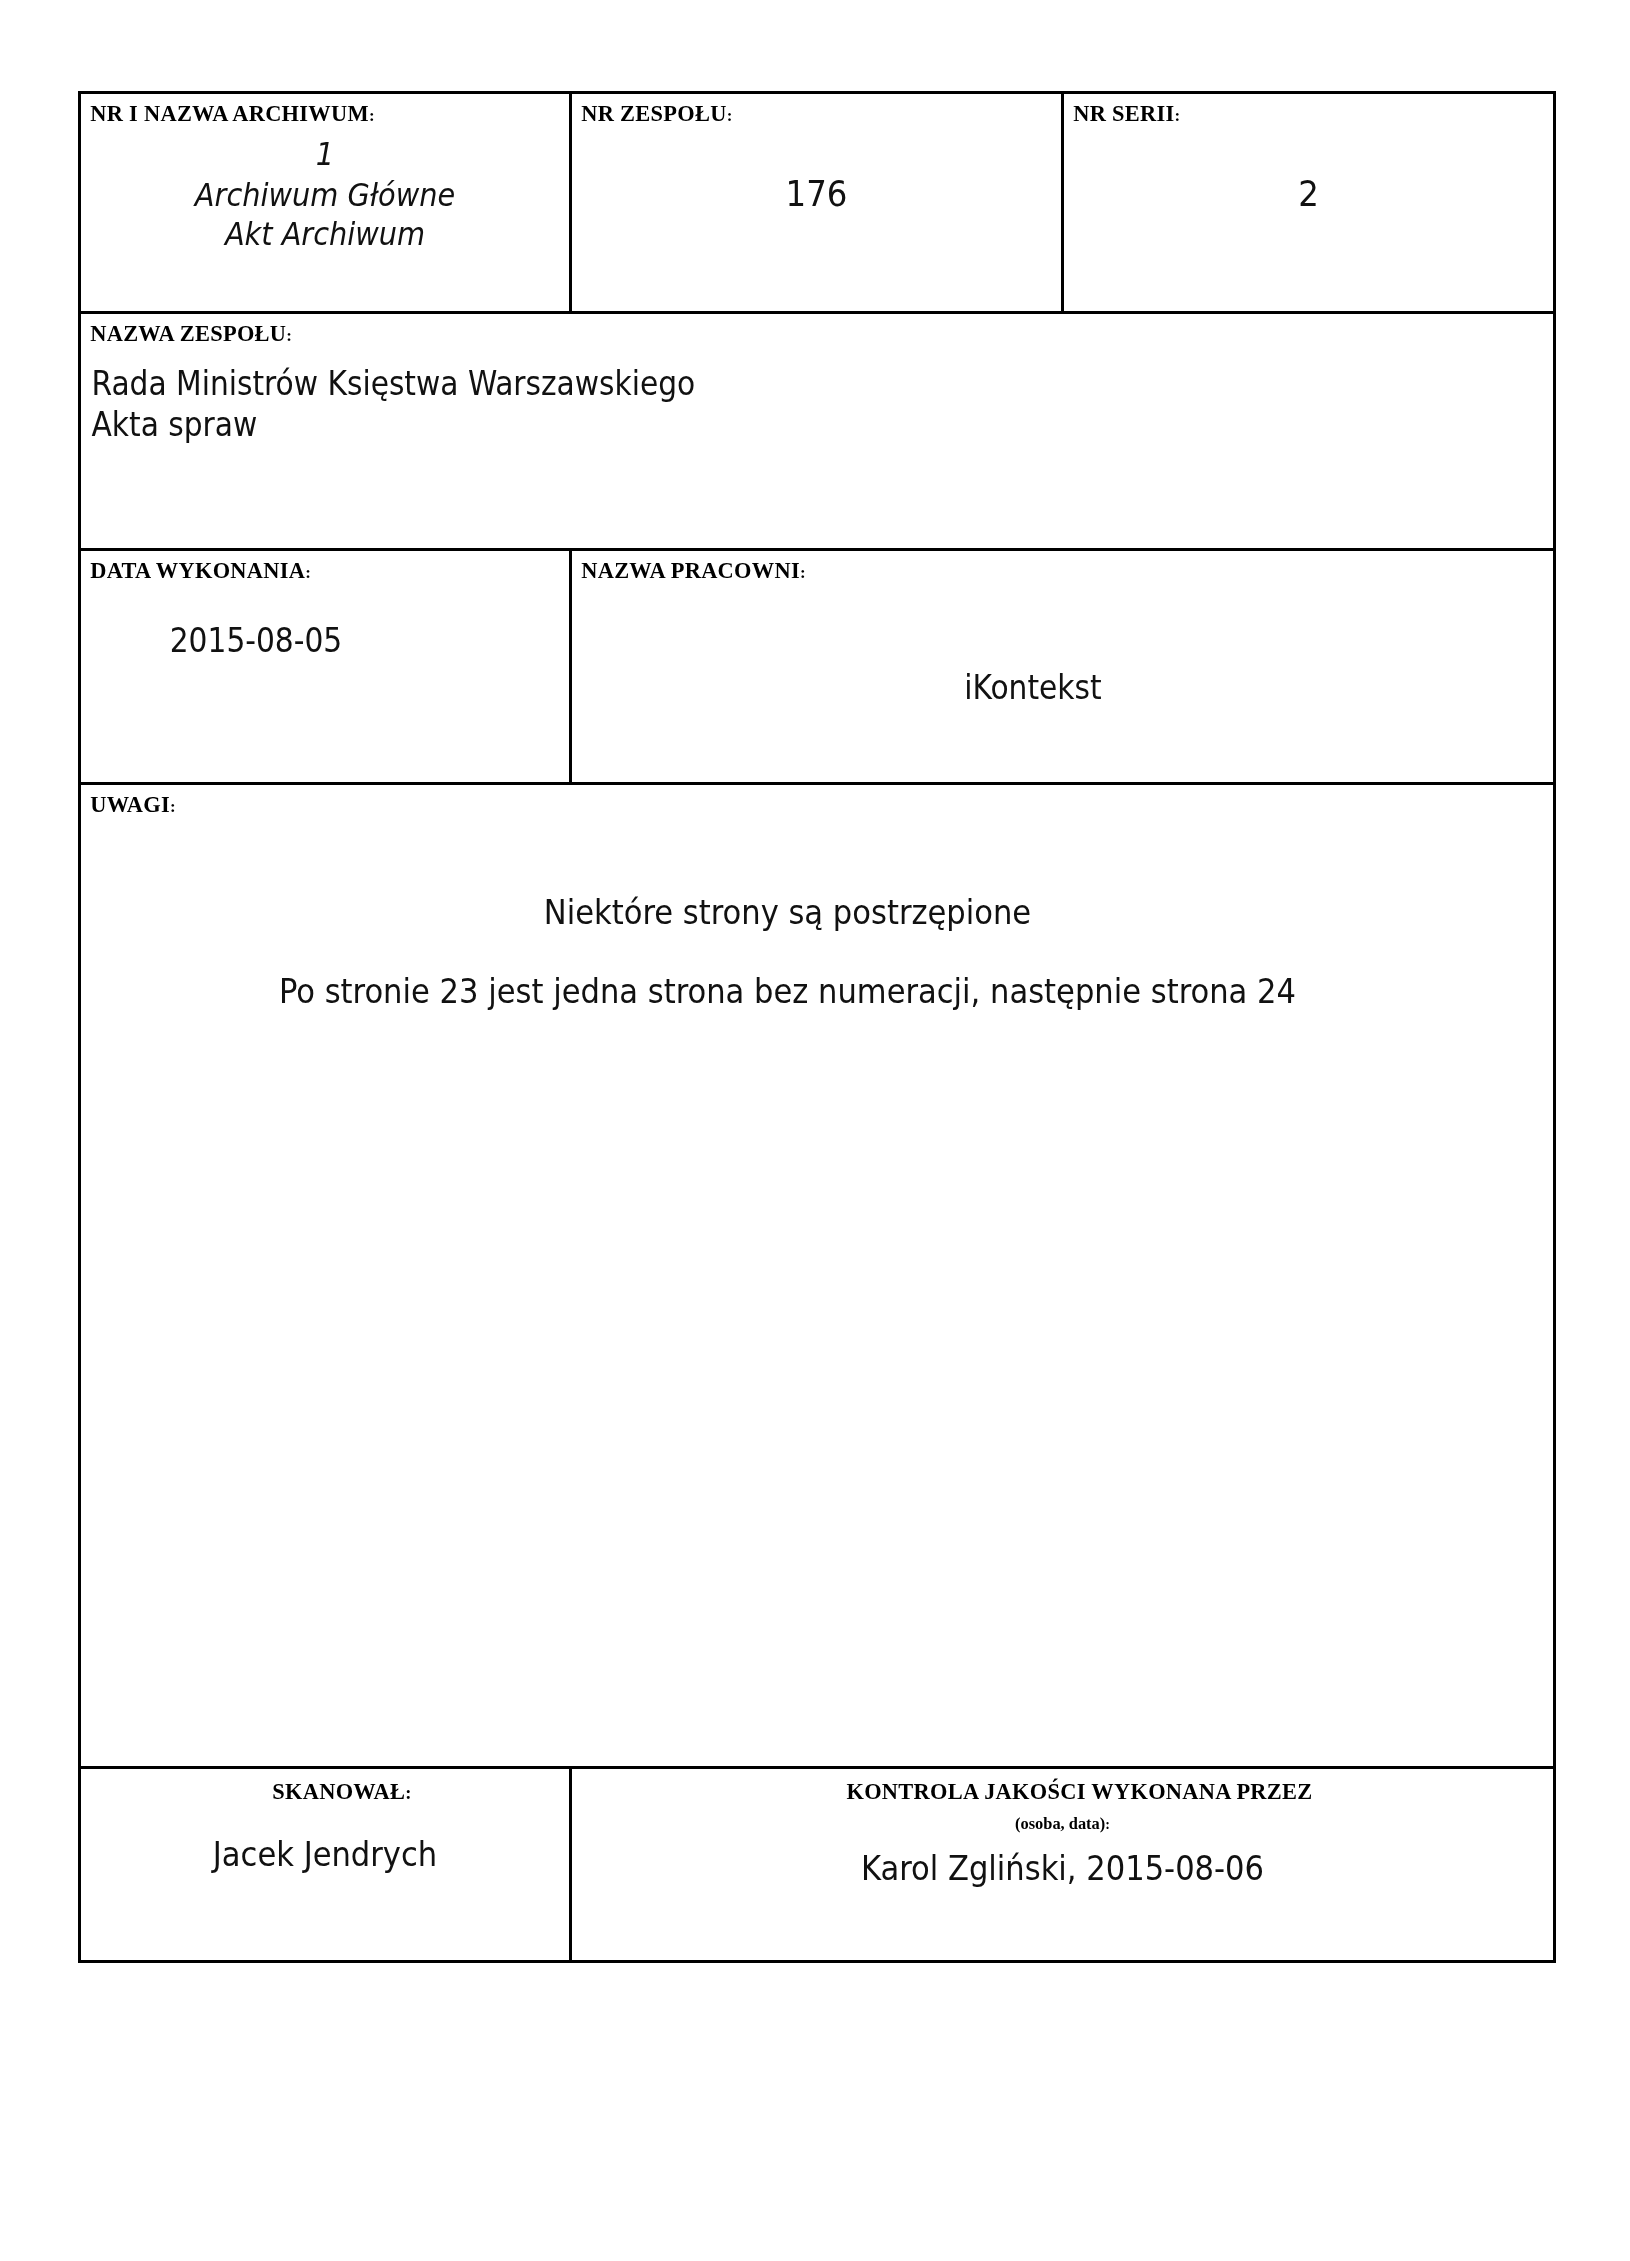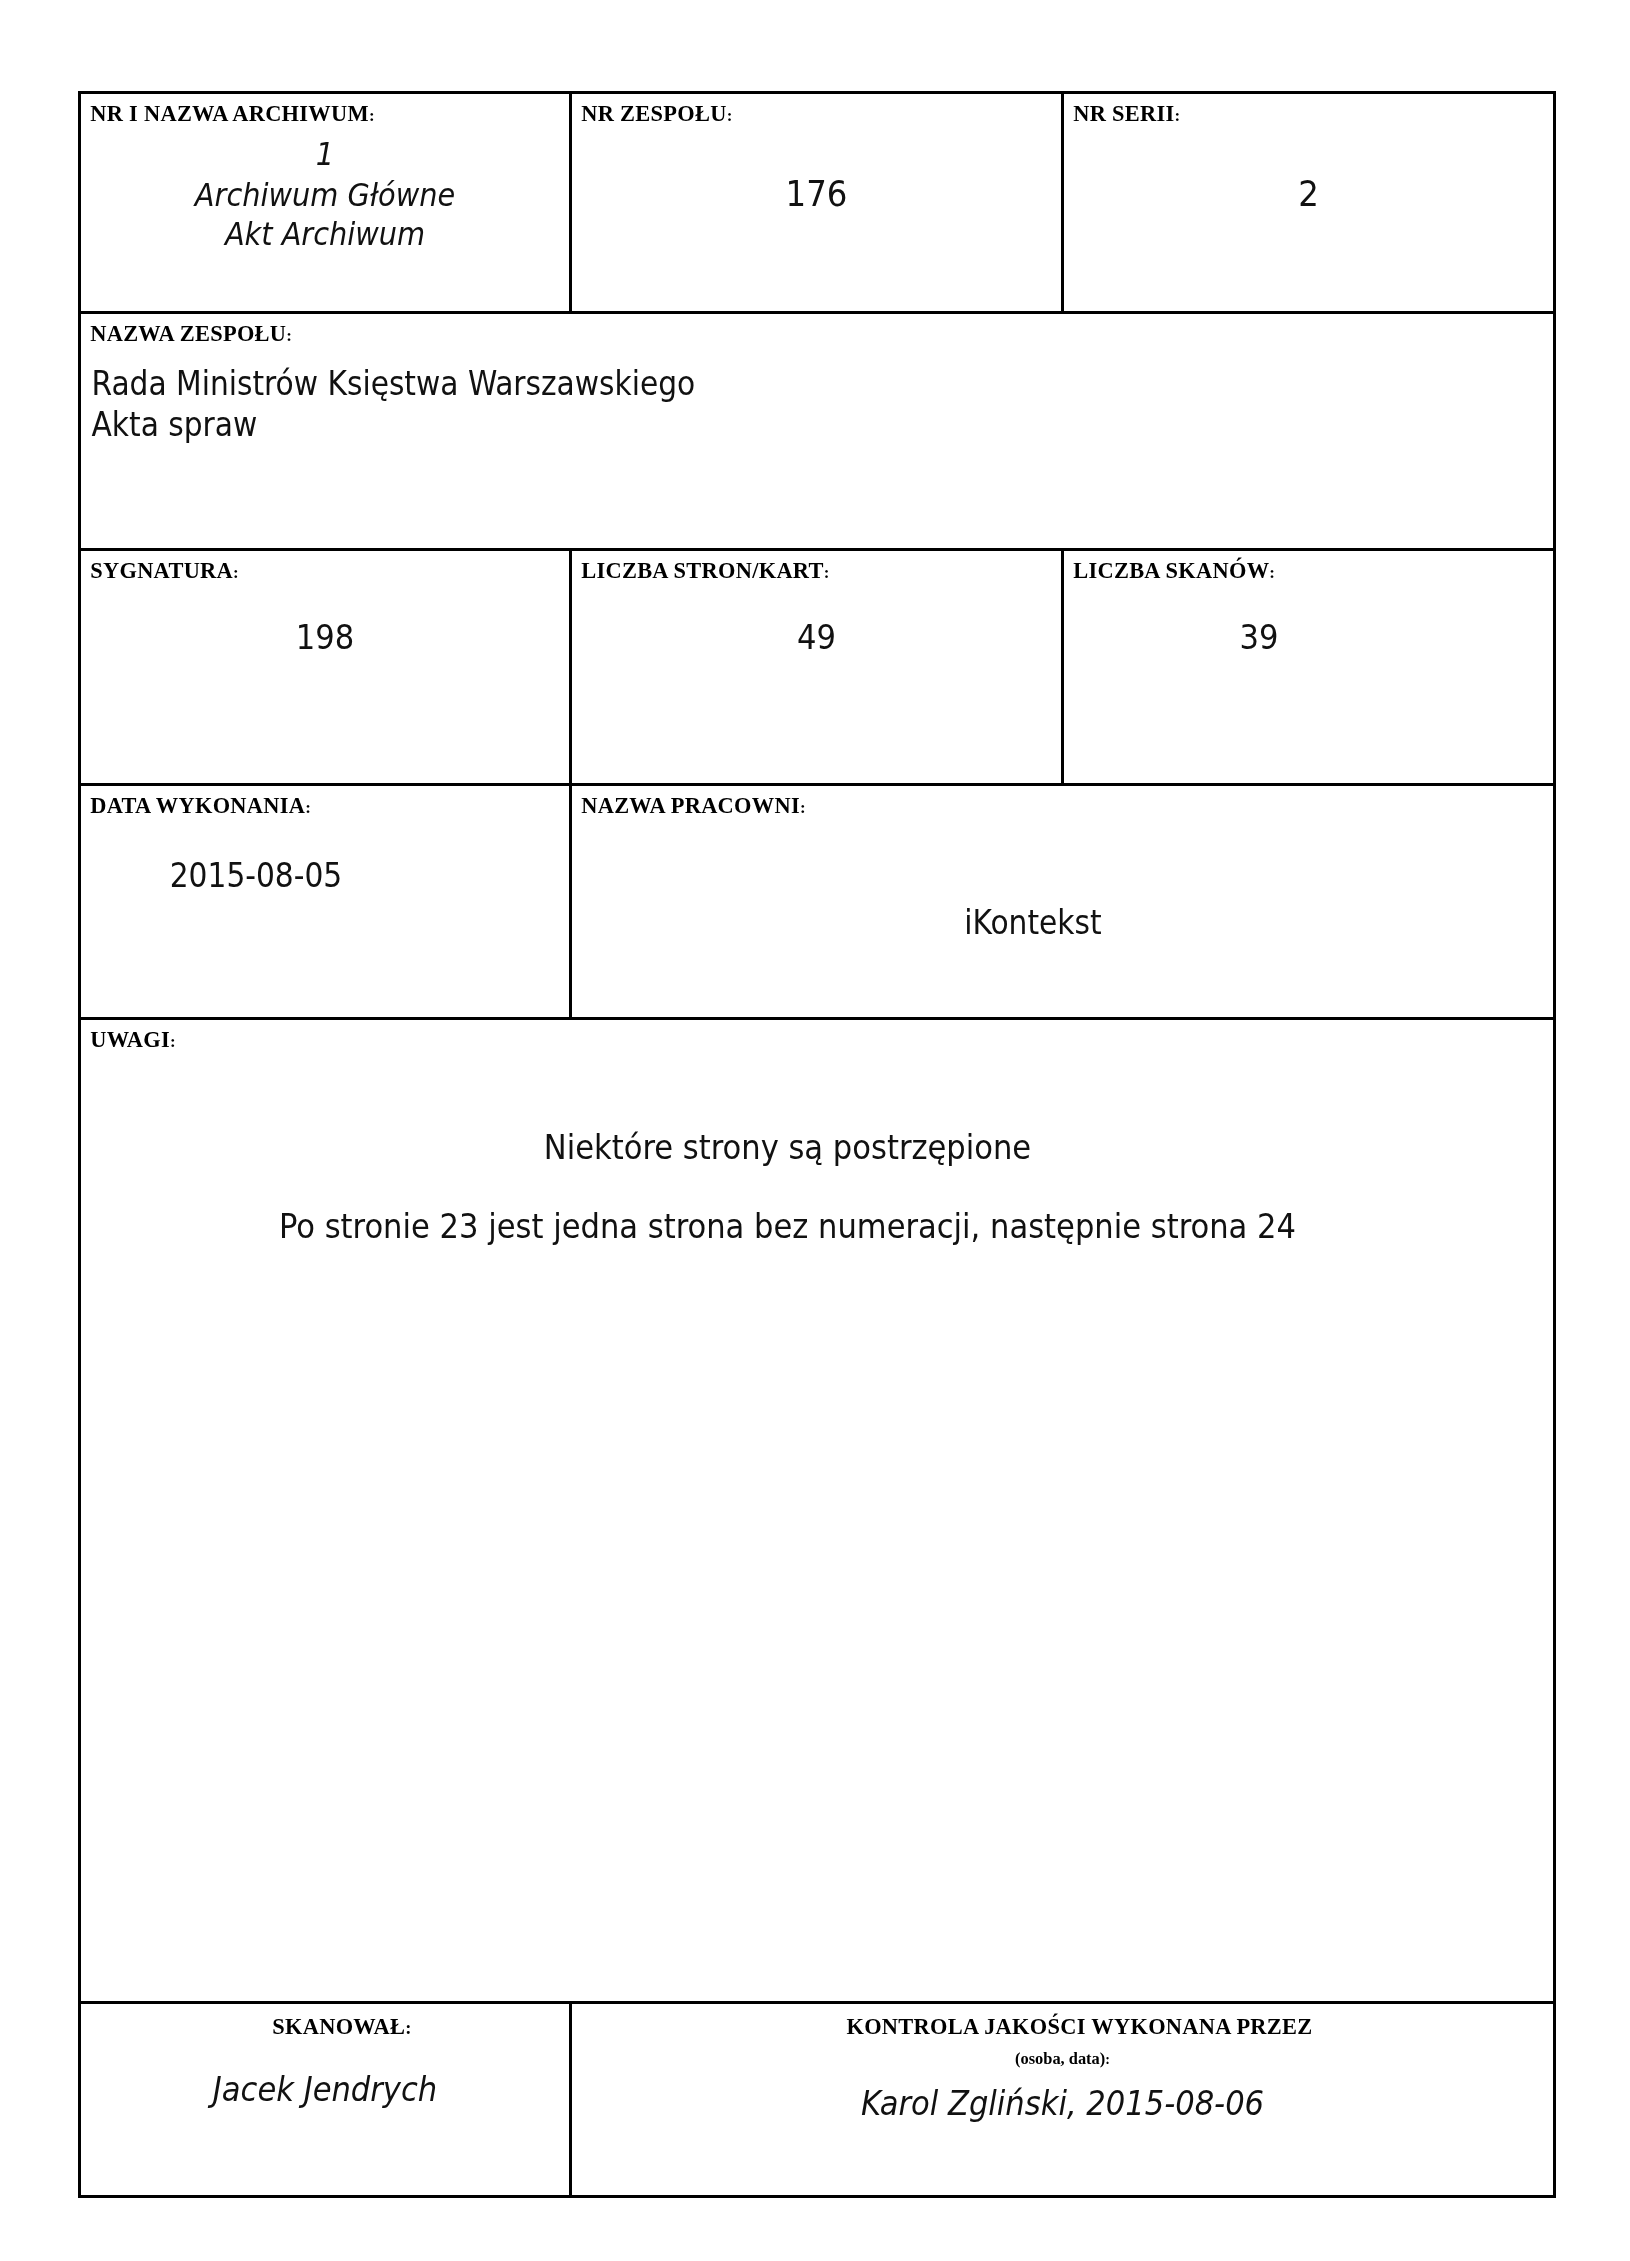--- a/index.html
+++ b/index.html
@@ -158,21 +158,20 @@
   .foot-sub .cap   { font-size: 16.4px; }
   .foot-sub .small { font-size: 14px; }
   .foot-value {
     display: block;
     font-family: "DejaVu Sans Condensed", "Liberation Sans Narrow", "Liberation Sans", sans-serif;
     font-stretch: condensed;
     font-size: 34px;
     text-align: center;
     color: #111111;
     line-height: 1.0;
-    font-style: italic;
   }
   .foot-value.skan { padding-top: 34px; }
   .foot-value.qc   { padding-top: 18.4px; }
 </style>
 </head>
 <body>
 
 <div class="sheet">
 
   <table class="form-table">
@@ -203,34 +202,20 @@
       <tr class="r-nazwa">
         <td colspan="3">
           <span class="field-label"><span class="cap">NAZWA ZESPOŁU</span><span class="colon">:</span></span>
           <div class="nazwa-block">
             <span class="field-value val-left">Rada Ministrów Księstwa Warszawskiego</span>
             <span class="field-value val-left">Akta spraw</span>
           </div>
         </td>
       </tr>
 
-      <tr class="r-sygn">
-        <td>
-          <span class="field-label"><span class="cap">SYGNATURA</span><span class="colon">:</span></span>
-          <span class="field-value val-center v-number-sm">198</span>
-        </td>
-        <td>
-          <span class="field-label"><span class="cap">LICZBA STRON/KART</span><span class="colon">:</span></span>
-          <span class="field-value val-center v-number-sm">49</span>
-        </td>
-        <td>
-          <span class="field-label"><span class="cap">LICZBA SKANÓW</span><span class="colon">:</span></span>
-          <span class="field-value val-center v-number-sm" style="padding-right:99px">39</span>
-        </td>
-      </tr>
 
       <tr class="r-data">
         <td>
           <span class="field-label"><span class="cap">DATA WYKONANIA</span><span class="colon">:</span></span>
           <span class="field-value v-date">2015-08-05</span>
         </td>
         <td colspan="2">
           <span class="field-label"><span class="cap">NAZWA PRACOWNI</span><span class="colon">:</span></span>
           <span class="field-value v-pracownia">iKontekst</span>
         </td>

